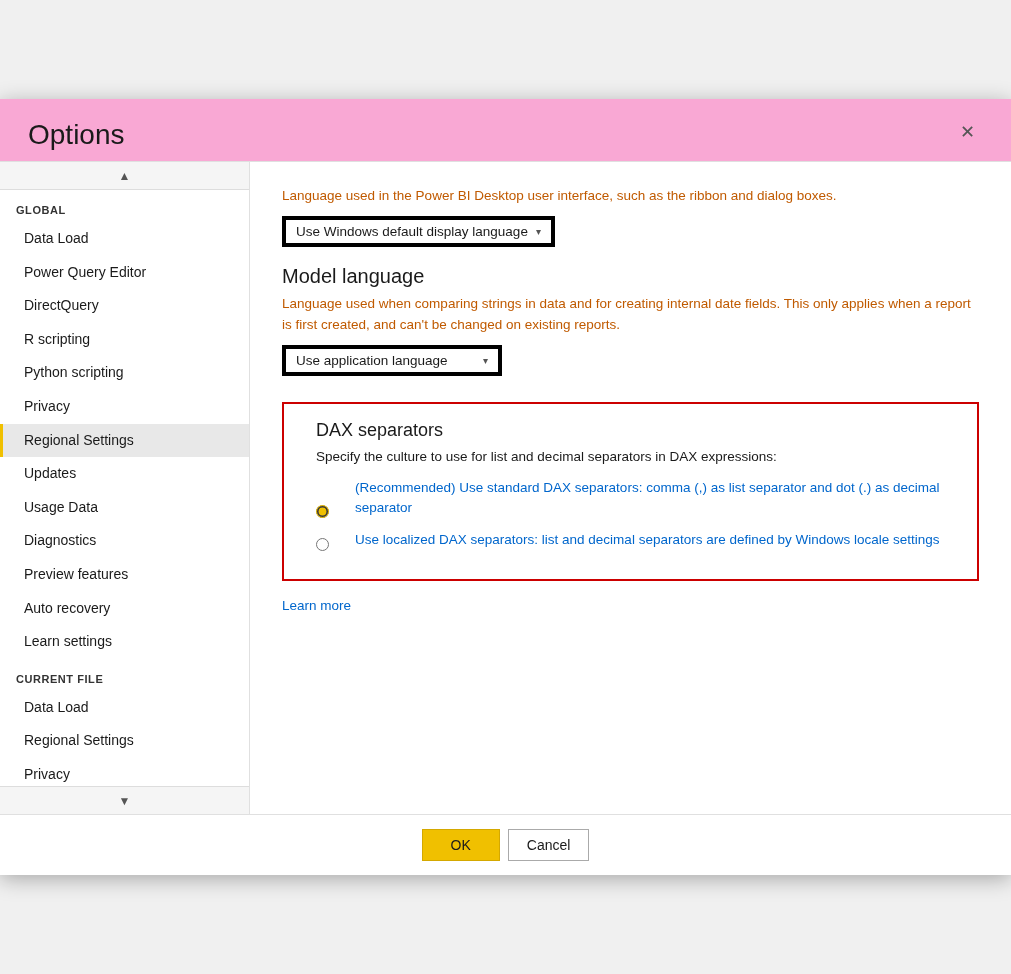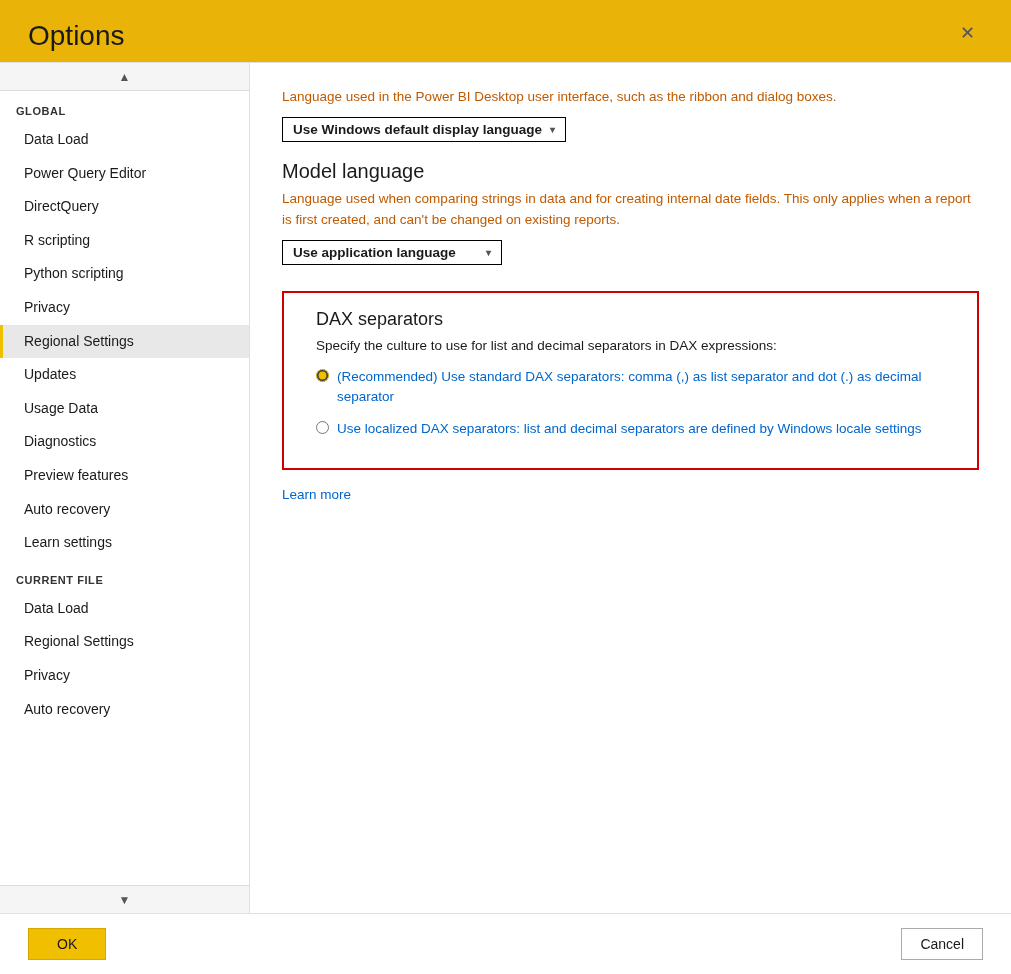--- a/index.html
+++ b/index.html
@@ -6,23 +6,23 @@
     body {
       font-family: 'Segoe UI', Arial, sans-serif;
       font-size: 14px;
       background: #f0f0f0;
       display: flex;
       align-items: center;
       justify-content: center;
       min-height: 100vh;
     }
     .dialog {
-      background: #eab308;
+      background: #f9a8d4;
       width: 1011px;
-      height: 974px;
+      height: 776px;
       position: relative;
       box-shadow: 0 4px 20px rgba(0,0,0,0.3);
       display: flex;
       flex-direction: column;
     }
     .dialog-header {
       padding: 20px 28px 10px 28px;
       display: flex;
       align-items: flex-start;
       justify-content: space-between;
@@ -108,30 +108,29 @@
     }
     .section-desc {
       color: #c05a00;
       font-size: 13.5px;
       line-height: 1.5;
       margin-bottom: 10px;
     }
     .dropdown-select {
       display: inline-flex;
       align-items: center;
-      border: 1px solid #000000;
+      border: 4px solid #000000;
       padding: 4px 10px;
       background: #fff;
       cursor: pointer;
       font-size: 13.5px;
       color: #1a1a1a;
       min-width: 220px;
       justify-content: space-between;
       margin-bottom: 18px;
-      font-weight: bold;
     }
     .dropdown-arrow {
       margin-left: 8px;
       font-size: 10px;
       color: #555;
     }
     .dax-section {
       border: 2px solid #cc0000;
       padding: 16px 32px;
       margin-top: 8px;
@@ -143,44 +142,45 @@
       color: #1a1a1a;
       margin-bottom: 8px;
     }
     .dax-desc {
       font-size: 13.5px;
       color: #1a1a1a;
       margin-bottom: 14px;
     }
     .radio-option {
       display: flex;
-      align-items: flex-start;
+      align-items: flex-end;
       margin-bottom: 12px;
       font-size: 13.5px;
       color: #1a1a1a;
       line-height: 1.5;
+      gap: 18px;
     }
     .radio-option input[type="radio"] {
       margin-top: 2px;
       margin-right: 8px;
       flex-shrink: 0;
       accent-color: #f0c000;
     }
     .radio-text { flex: 1; }
     .radio-text .blue { color: #0066cc; }
     .learn-more {
       color: #0066cc;
       text-decoration: none;
       font-size: 13.5px;
       cursor: pointer;
     }
     .dialog-footer {
       padding: 14px 28px;
       display: flex;
-      justify-content: space-between;
+      justify-content: center;
       gap: 8px;
       border-top: 1px solid #e0e0e0;
       background: #fff;
     }
     .btn-ok {
       background: #f0c000;
       border: 1px solid #d4a800;
       padding: 7px 28px;
       font-size: 14px;
       cursor: pointer;

